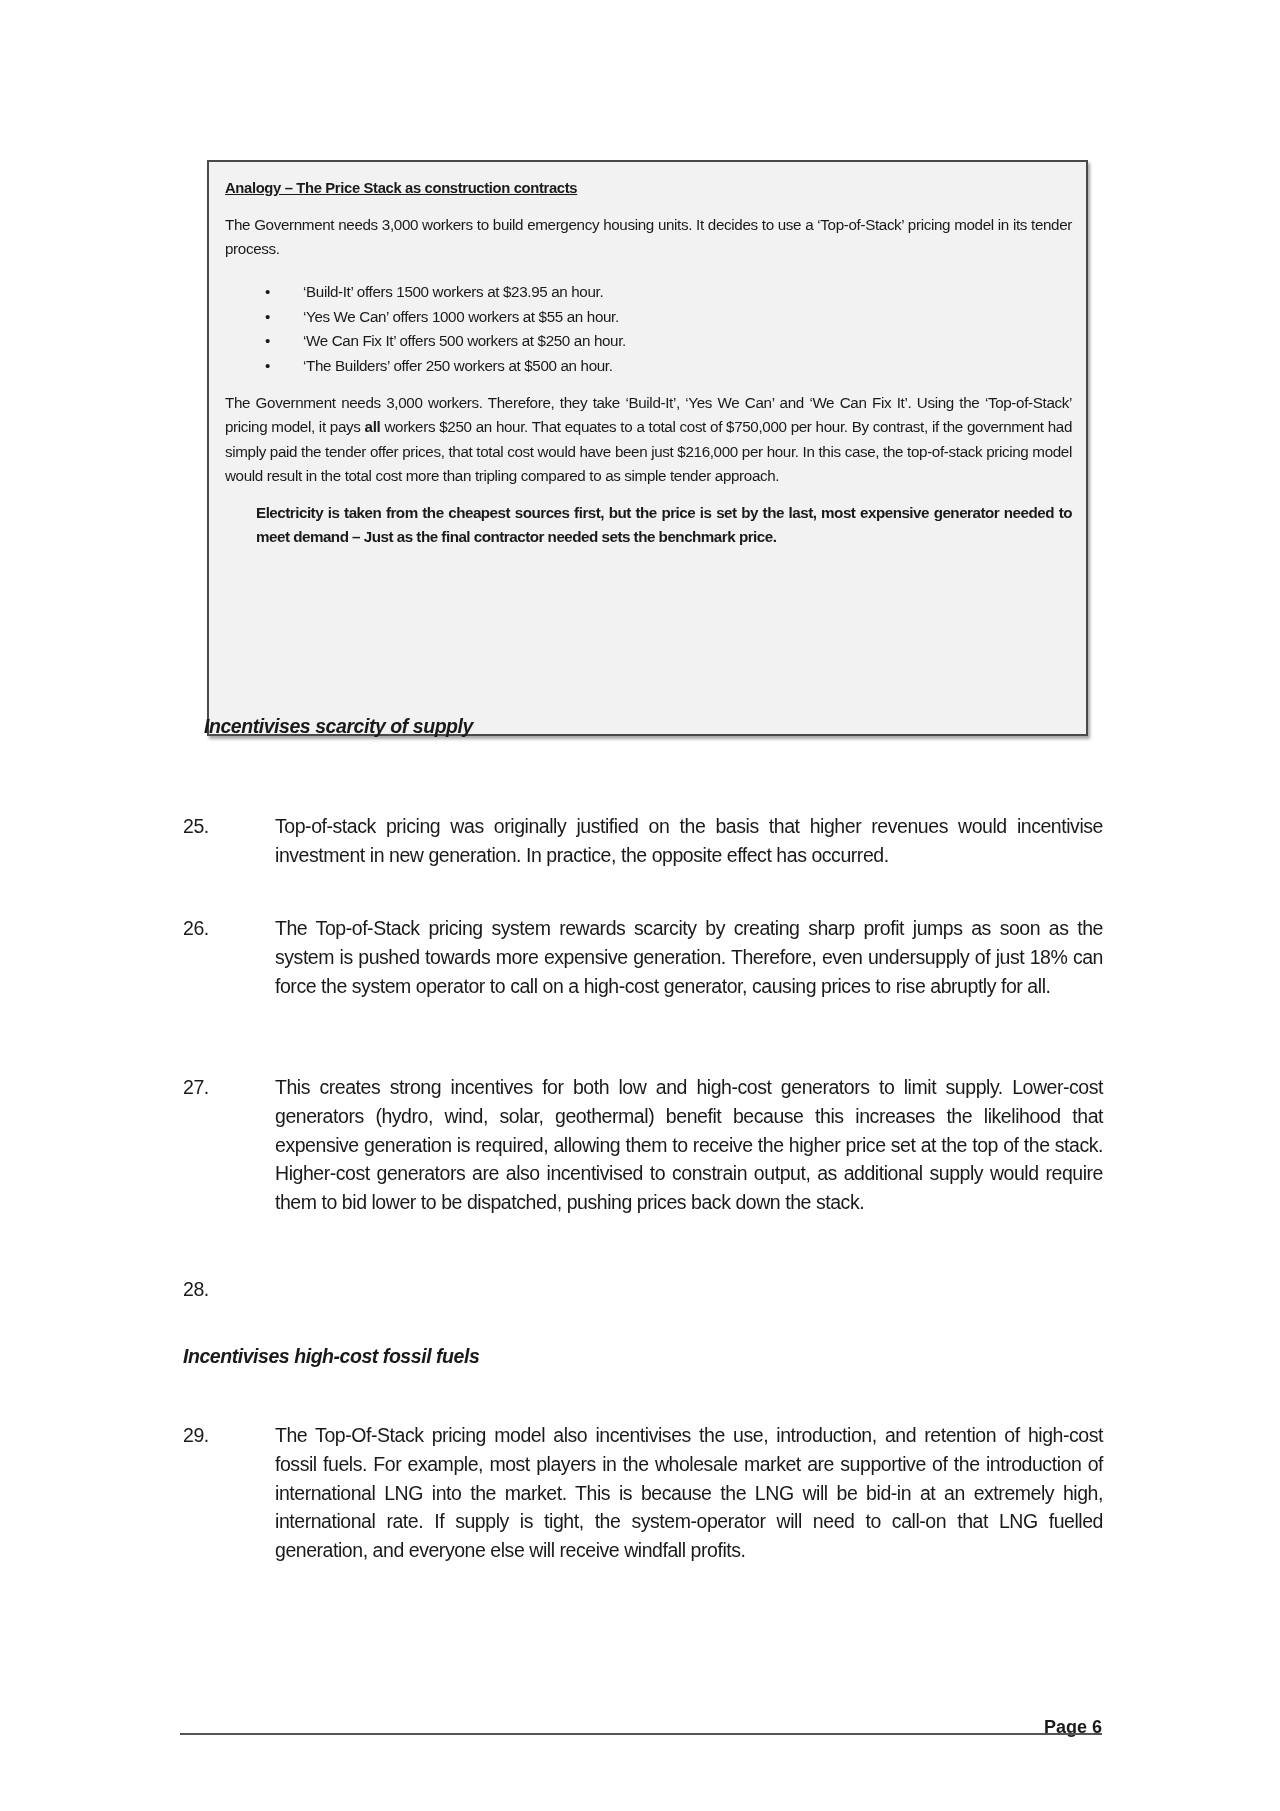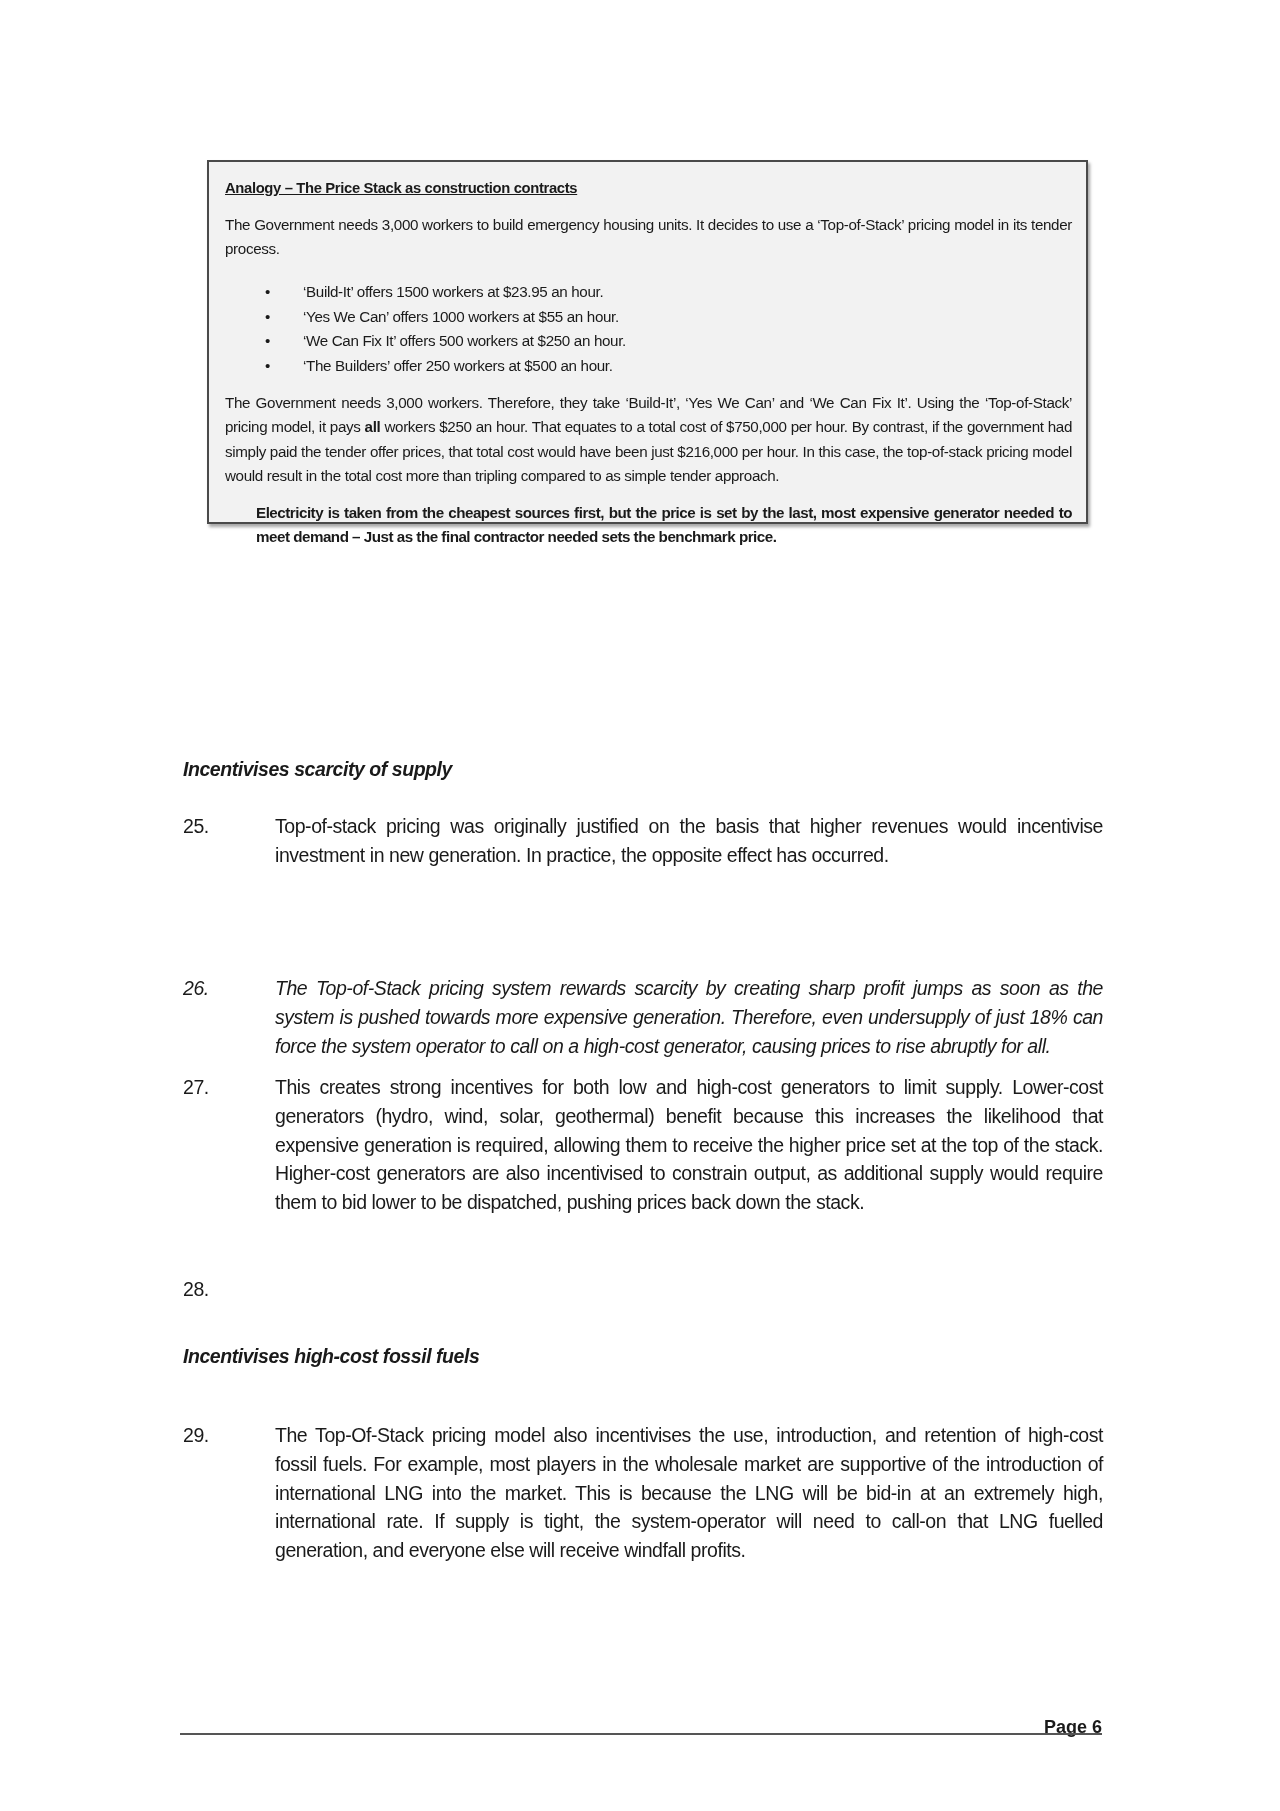--- a/index.html
+++ b/index.html
@@ -1,21 +1,21 @@
 <!DOCTYPE html>
 <html><head>
   <meta charset="utf-8">
   <style>
     html, body { margin: 0; padding: 0; background: #ffffff; }
     body {
       width: 1280px; height: 1811px; position: relative; overflow: hidden;
       font-family: "Liberation Sans", sans-serif; color: #1a1a1a;
     }
     .box {
-      position: absolute; left: 207px; top: 160px; width: 881px; height: 364px;
+      position: absolute; left: 207px; top: 160px; width: 881px; height: 576px;
       background: #f2f2f2; border: 2px solid #4a4a4a;
       box-shadow: 2px 3px 3px rgba(0,0,0,0.35);
       box-sizing: border-box; padding: 14px 14px 0 16px;
       font-size: 15.2px; line-height: 24px; letter-spacing: -0.35px;
     }
     .box-title { font-weight: bold; text-decoration: underline; margin: 0 0 13px 0; font-size: 14.8px; }
     .box p { margin: 0 0 13px 0; text-align: justify; }
     .box ul { margin: 0 0 13px 0; padding: 6px 0 0 0; list-style: none; }
     .box li { position: relative; padding-left: 78px; line-height: 24.5px; }
     .box li .bullet { position: absolute; left: 40px; top: 0; }
@@ -48,28 +48,28 @@
   <ul>
     <li><span class="bullet">•</span><span>‘Build-It’ offers 1500 workers at $23.95 an hour.</span></li>
     <li><span class="bullet">•</span><span>‘Yes We Can’ offers 1000 workers at $55 an hour.</span></li>
     <li><span class="bullet">•</span><span>‘We Can Fix It’ offers 500 workers at $250 an hour.</span></li>
     <li><span class="bullet">•</span><span>‘The Builders’ offer 250 workers at $500 an hour.</span></li>
   </ul>
   <p style="line-height:24.3px;"><span>The Government needs 3,000 workers. Therefore, they take ‘Build-It’, ‘Yes We Can’ and ‘We Can Fix It’. Using the ‘Top-of-Stack’ pricing model, it pays </span><b>all</b><span> workers $250 an hour. That equates to a total cost of $750,000 per hour. By contrast, if the government had simply paid the tender offer prices, that total cost would have been just $216,000 per hour. In this case, the top-of-stack pricing model would result in the total cost more than tripling compared to as simple tender approach.</span></p>
   <p class="bold-para">Electricity is taken from the cheapest sources first, but the price is set by the last, most expensive generator needed to meet demand – Just as the final contractor needed sets the benchmark price.</p>
 </div>
 
-<h3 class="section-heading" style="top:758px;">Incentivises scarcity of supply</h3>
+<h3 class="section-heading" style="top:715px;margin-left:21px;">Incentivises scarcity of supply</h3>
 
 <div class="para" style="top:794px;">
   <span class="num">25.</span>
   <div class="text">Top-of-stack pricing was originally justified on the basis that higher revenues would incentivise investment in new generation. In practice, the opposite effect has occurred.</div>
 </div>
 
-<div class="para" style="top:956px;font-style:italic;">
+<div class="para" style="top:896px;">
   <span class="num">26.</span>
   <div class="text">The Top-of-Stack pricing system rewards scarcity by creating sharp profit jumps as soon as the system is pushed towards more expensive generation. Therefore, even undersupply of just 18% can force the system operator to call on a high-cost generator, causing prices to rise abruptly for all.</div>
 </div>
 
 <div class="para" style="top:1055px;">
   <span class="num">27.</span>
   <div class="text">This creates strong incentives for both low and high-cost generators to limit supply. Lower-cost generators (hydro, wind, solar, geothermal) benefit because this increases the likelihood that expensive generation is required, allowing them to receive the higher price set at the top of the stack. Higher-cost generators are also incentivised to constrain output, as additional supply would require them to bid lower to be dispatched, pushing prices back down the stack.</div>
 </div>
 
 <div class="para" style="top:1257px;">

